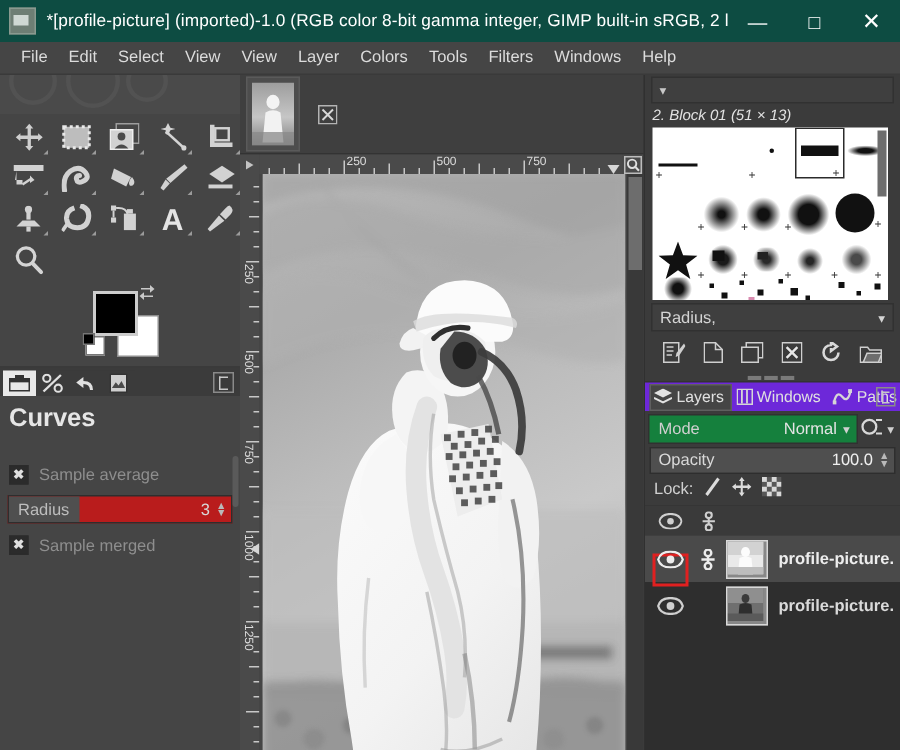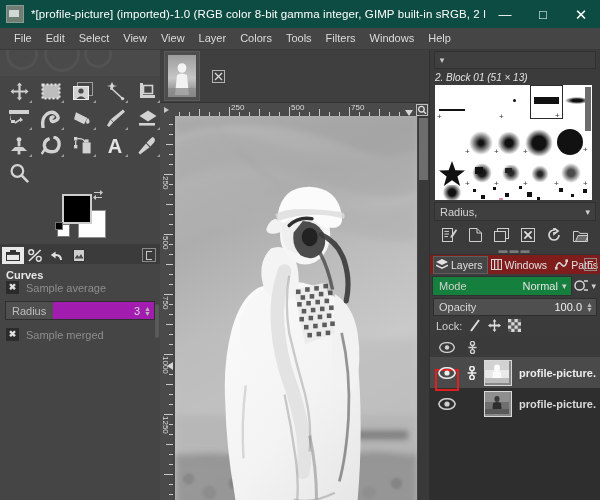--- a/index.html
+++ b/index.html
@@ -54,26 +54,26 @@
   .reset:before{content:"";position:absolute;left:-3px;top:-3px;width:6px;height:6px;background:#000;border:1px solid #777;}
 
   
   .dock-tabs{height:19px;background:#3b3b3b;display:flex;align-items:flex-end;padding-left:2px;border-top:1px solid #3a3a3a;position:relative;}
   .dock-tab{width:22px;height:17px;display:flex;align-items:center;justify-content:center;background:#3b3b3b;}
   .dock-tab.active{background:#e8e8e8;}
   .dock-menu-btn{position:absolute;right:4px;top:3px;width:12px;height:12px;border:1px solid #8a8a8a;display:flex;align-items:center;justify-content:center;}
   .dock-menu-btn i{display:block;width:5px;height:7px;border:1px solid #c8c8c8;border-right:none;}
 
   .toolopts{flex:1;background:#454545;padding:3px 5px 0 5px;position:relative;}
-  .to-title{font-size:11px;font-weight:bold;color:#e6e6e6;margin:2px 0 0 1px;}
+  .to-title{font-size:17px;font-weight:bold;color:#e6e6e6;margin:2px 0 21px 1px;}
   .to-check{display:flex;align-items:center;margin:0 0 7px 1px;}
   .chk{width:11px;height:11px;background:#2b2b2b;border:1px solid #2b2b2b;margin-right:7px;color:#e0e0e0;font-size:9px;line-height:11px;text-align:center;font-weight:bold;}
   .to-check span{color:#8e8e8e;font-size:11px;}
   .slider{
-    height:17px;background:#a21caf;border:1px solid #2e2e2e;position:relative;
+    height:17px;background:#b91c1c;border:1px solid #2e2e2e;position:relative;
     display:flex;align-items:center;margin:0 0 8px 0;justify-content:center;
   }
   .slider .sfill{position:absolute;left:0;top:0;bottom:0;width:32%;background:#4f4f4f;}
   .slider .slabel{position:relative;padding-left:6px;color:#bdbdbd;font-size:11px;}
   .slider .sval{position:relative;margin-left:auto;padding-right:3px;color:#d8d8d8;font-size:11px;}
   .spin{position:relative;width:9px;display:flex;flex-direction:column;align-items:center;justify-content:center;margin-right:2px;color:#b9b9b9;font-size:7px;line-height:5px;}
   .to-scroll{position:absolute;right:1px;top:40px;width:4px;height:34px;background:#5a5a5a;border-radius:2px;}
 
   
   .canvaswrap{flex:1;background:#454545;display:flex;flex-direction:column;min-width:0;}
@@ -120,21 +120,21 @@
   .rdrop .lab{padding-left:5px;}
   .rdrop .car{margin-left:auto;padding-right:5px;font-size:9px;}
   .rslider{height:16px;margin:2px 4px 0 4px;background:#3a3a3a;border:1px solid #2e2e2e;position:relative;display:flex;align-items:center;}
   .rslider .rfill{position:absolute;left:0;top:0;bottom:0;width:11%;background:#4f4f4f;}
   .rslider .rl{position:relative;padding-left:5px;font-size:11px;color:#cfcfcf;}
   .rslider .rv{position:relative;margin-left:auto;padding-right:3px;font-size:11px;color:#e0e0e0;}
   .brushbtns{height:24px;display:flex;align-items:center;justify-content:space-around;padding:2px 6px 0 6px;}
   .bbtn{width:20px;height:18px;display:flex;align-items:center;justify-content:center;}
   .griphandle{height:7px;display:flex;align-items:center;justify-content:center;color:#7a7a7a;font-size:9px;letter-spacing:2px;line-height:7px;}
 
-  .ltabs{height:19px;background:#7f1d1d;display:flex;align-items:center;padding-left:3px;position:relative;border-top:1px solid #333;}
+  .ltabs{height:19px;background:#6d28d9;display:flex;align-items:center;padding-left:3px;position:relative;border-top:1px solid #333;}
   .ltab{display:flex;align-items:center;height:16px;padding:0 4px 0 2px;font-size:10.5px;color:#e0e0e0;border:1px solid transparent;}
   .ltab.sel{background:#454545;border-color:#5f5f5f;}
   .ltab svg{margin-right:3px;}
   .ldock-menu{position:absolute;right:3px;top:3px;width:11px;height:11px;border:1px solid #8a8a8a;display:flex;align-items:center;justify-content:center;}
   .ldock-menu i{display:block;width:4px;height:6px;border:1px solid #c8c8c8;border-right:none;}
 
   .moderow{display:flex;align-items:center;height:20px;margin:2px 2px 0 2px;}
   .modefield{flex:1;height:18px;background:#15803d;border:1px solid #313131;display:flex;align-items:center;color:#d0d0d0;font-size:11px;}
   .modefield .ml{padding-left:6px;}
   .modefield .mv{margin-left:auto;padding-right:4px;color:#e4e4e4;}

